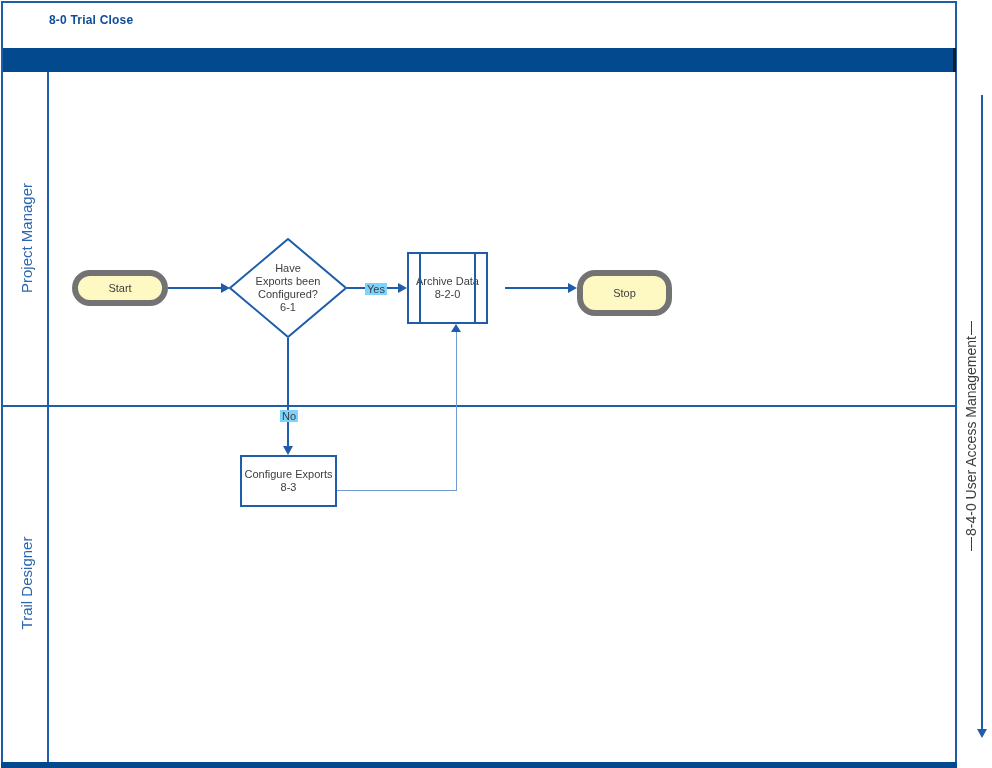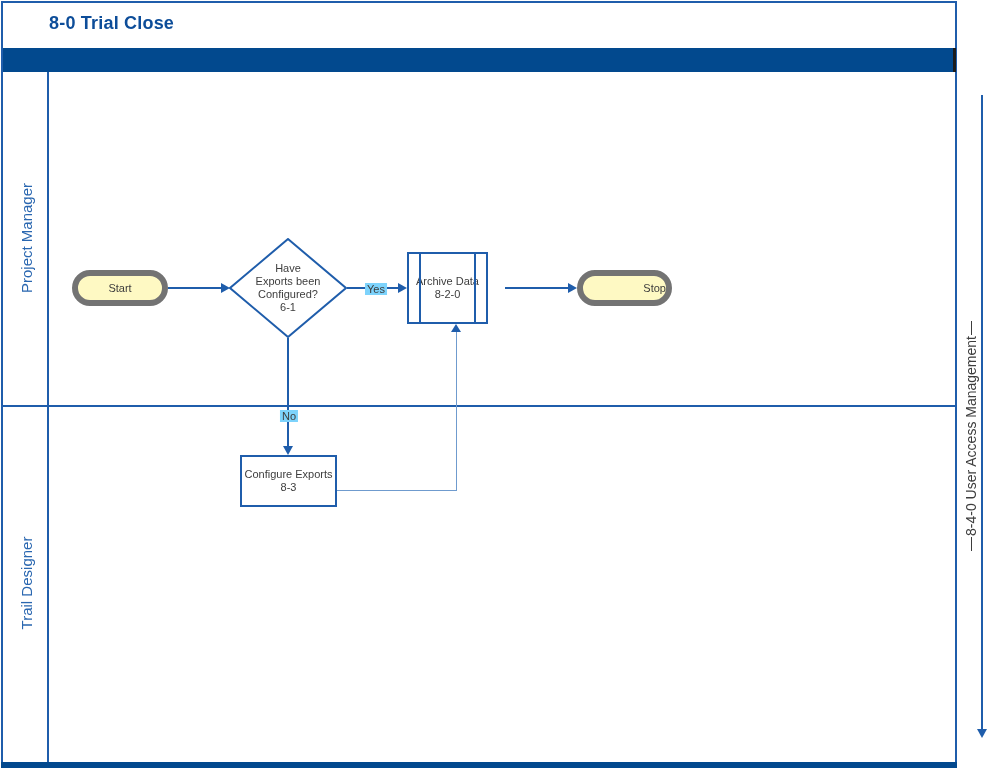--- a/index.html
+++ b/index.html
@@ -5,21 +5,21 @@
   html,body{margin:0;padding:0;}
   body{
     width:992px;height:768px;position:relative;overflow:hidden;
     background:#ffffff;
     font-family:"Liberation Sans", sans-serif;
   }
   .abs{position:absolute;}
 
   
   .frame{left:1px;top:1px;width:956px;height:764px;border:2px solid #1f5dab;box-sizing:border-box;background:transparent;}
-  .title{left:49px;top:13px;font-size:18px;font-weight:bold;color:#0d4d99;letter-spacing:.2px;}
+  .title{left:49px;top:13px;font-size:12px;font-weight:bold;color:#0d4d99;letter-spacing:.2px;}
   .topbar{left:3px;top:48px;width:950px;height:24px;background:#02498e;border-right:3px solid #1b1b1b;}
   .bottombar{left:1px;top:762px;width:956px;height:6px;background:#02498e;}
   .lane-col-divider{left:47px;top:72px;width:2px;height:690px;background:#1f5dab;}
   .lane-divider{left:3px;top:405px;width:953px;height:2px;background:#1f5dab;}
 
   .lane-label{
     white-space:nowrap;color:#2a67b0;font-size:15px;
     transform:translate(-50%,-50%) rotate(-90deg);
   }
   .lane-label.pm{left:26px;top:238px;}
@@ -41,21 +41,21 @@
     font-size:11px;color:#3d3d3d;white-space:nowrap;
   }
 
   
   .node-text{font-size:11px;line-height:13px;color:#3d3d3d;text-align:center;white-space:pre-line;}
   .stadium{
     border:6px solid #737373;border-radius:18px;box-sizing:border-box;background:#fef9c3;
     display:flex;align-items:center;justify-content:center;
   }
   .stadium.start{left:72px;top:270px;width:96px;height:36px;}
-  .stadium.stop{left:577px;top:270px;width:95px;height:36px;justify-content:flex-end;}
+  .stadium.stop{left:577px;top:270px;width:95px;height:46px;}
   .rect-node{
     border:2px solid #1f5dab;box-sizing:border-box;background:#fff;
     display:flex;align-items:center;justify-content:center;
   }
   .rect-node.configure{left:240px;top:455px;width:97px;height:52px;}
   .rect-node.archive{left:407px;top:252px;width:81px;height:72px;}
   .inner-bar{position:absolute;top:0;bottom:0;width:2px;background:#1f5dab;}
   .inner-bar.l{left:10px;}
   .inner-bar.r{right:10px;}
   .diamond-wrap{left:229px;top:238px;width:118px;height:100px;}

